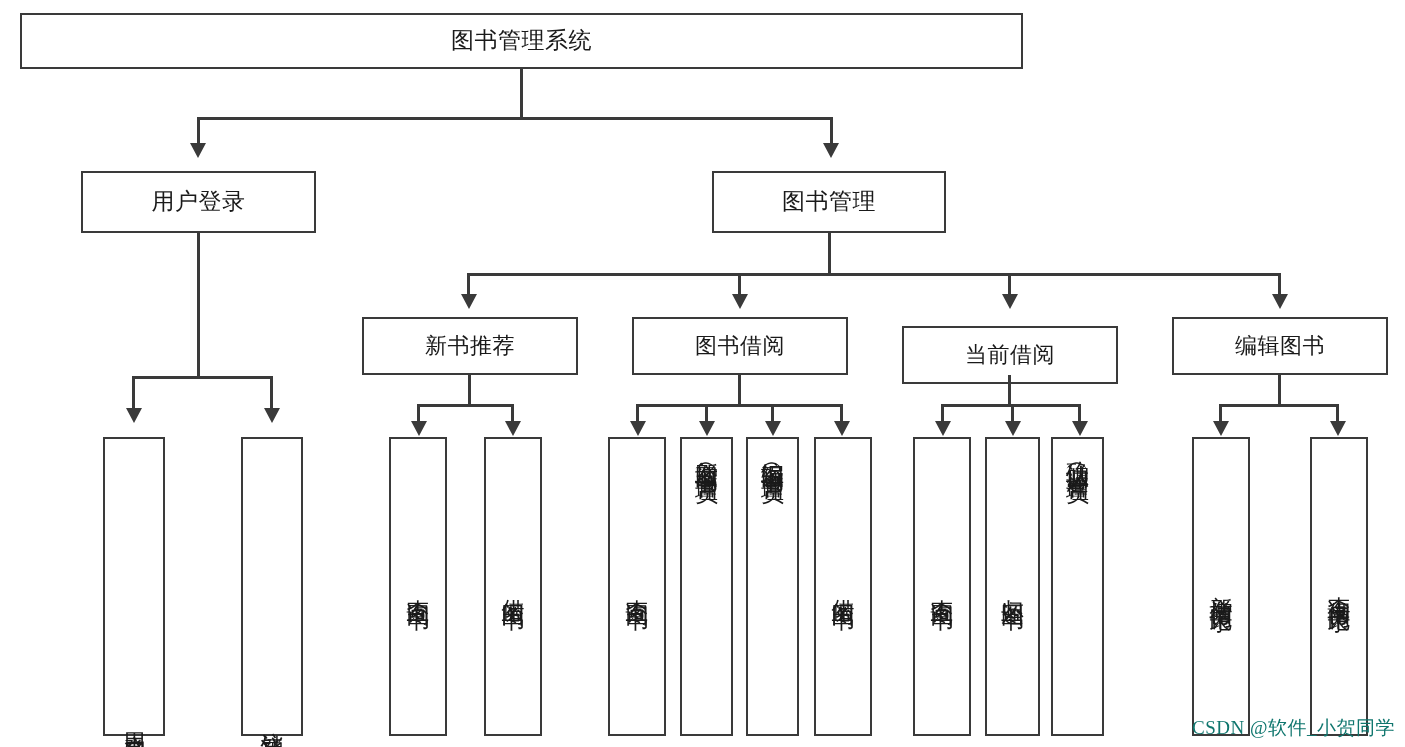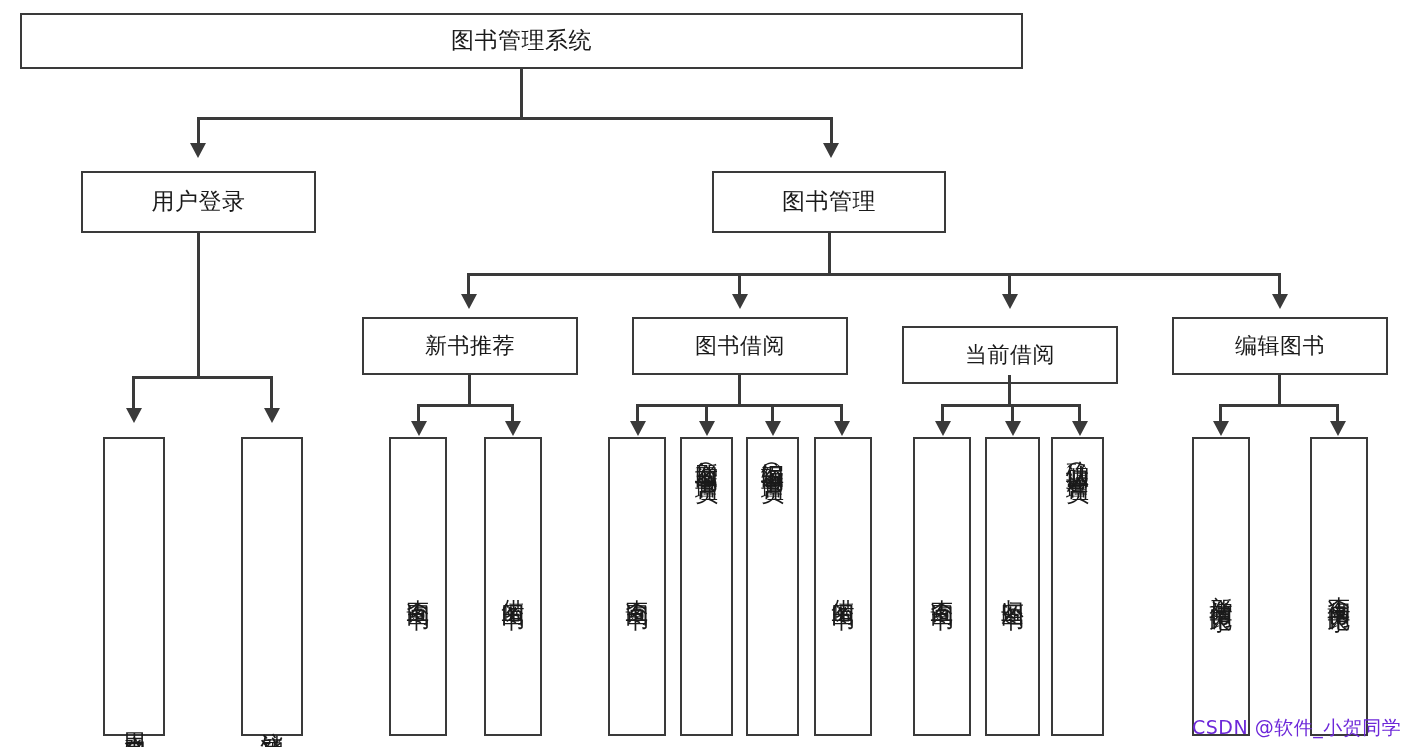--- a/index.html
+++ b/index.html
@@ -78,25 +78,26 @@
   .arrow-head {
     position: absolute;
     width: 0;
     height: 0;
     border-left: 8px solid transparent;
     border-right: 8px solid transparent;
     border-top: 15px solid #3a3a3a;
   }
   #watermark {
     position: absolute;
-    color: #6d28d9;
+    color: #0f766e;
     font-size: 19px;
     white-space: nowrap;
     user-select: none;
     letter-spacing: 0.5px;
+    font-family: Liberation Serif, serif;
   }
 </style>
 </head>
 <body>
 
 <div id="diagram-root">
 
   <div class="node root horiz" style="left:20px; top:13px; width:1003px; height:56px;">
     <span class="node-label">图书管理系统</span>
   </div>

